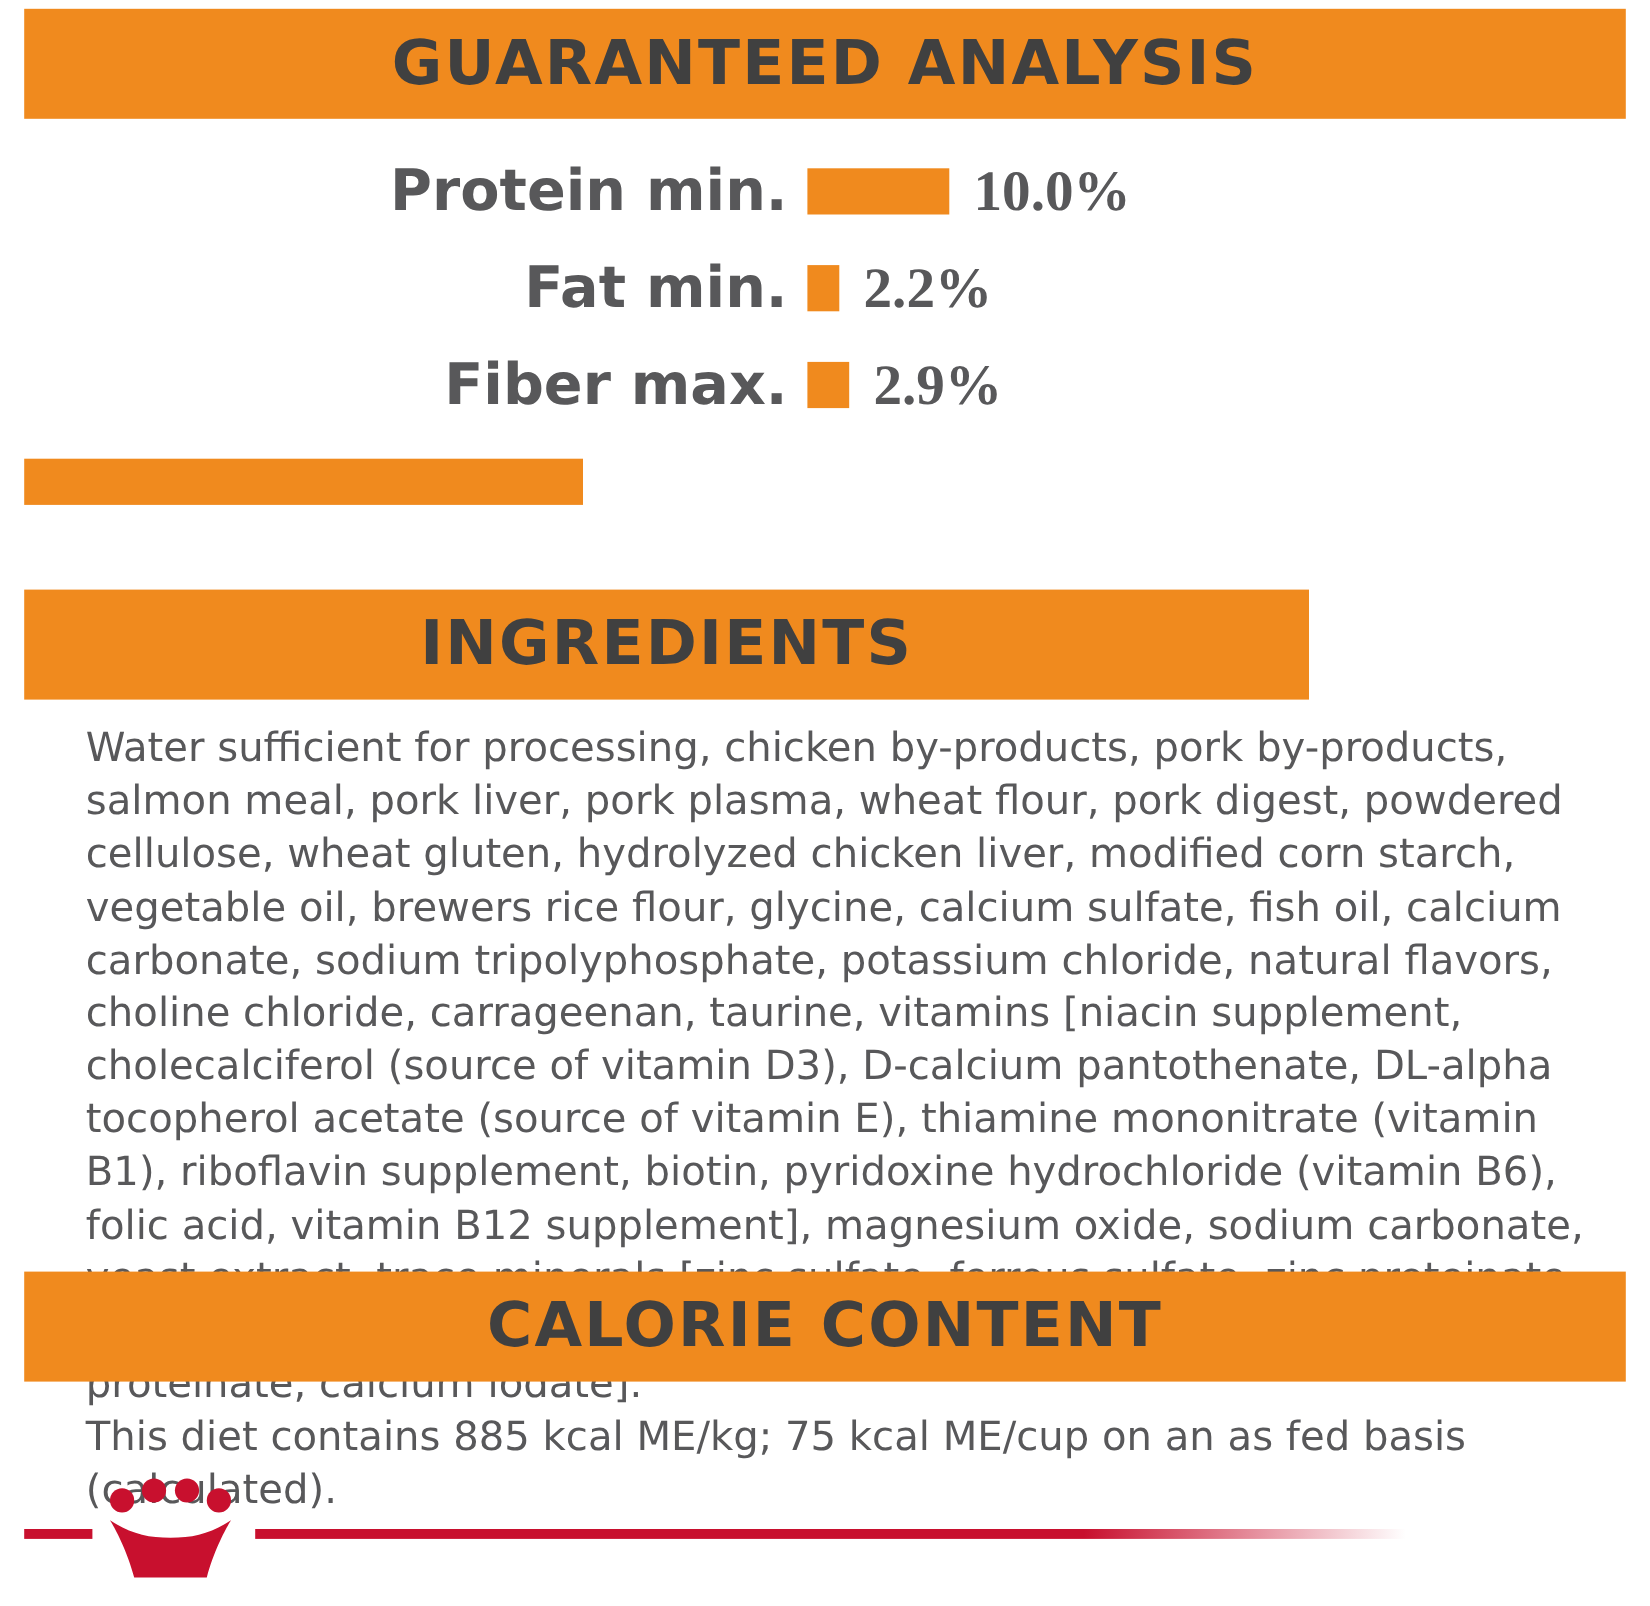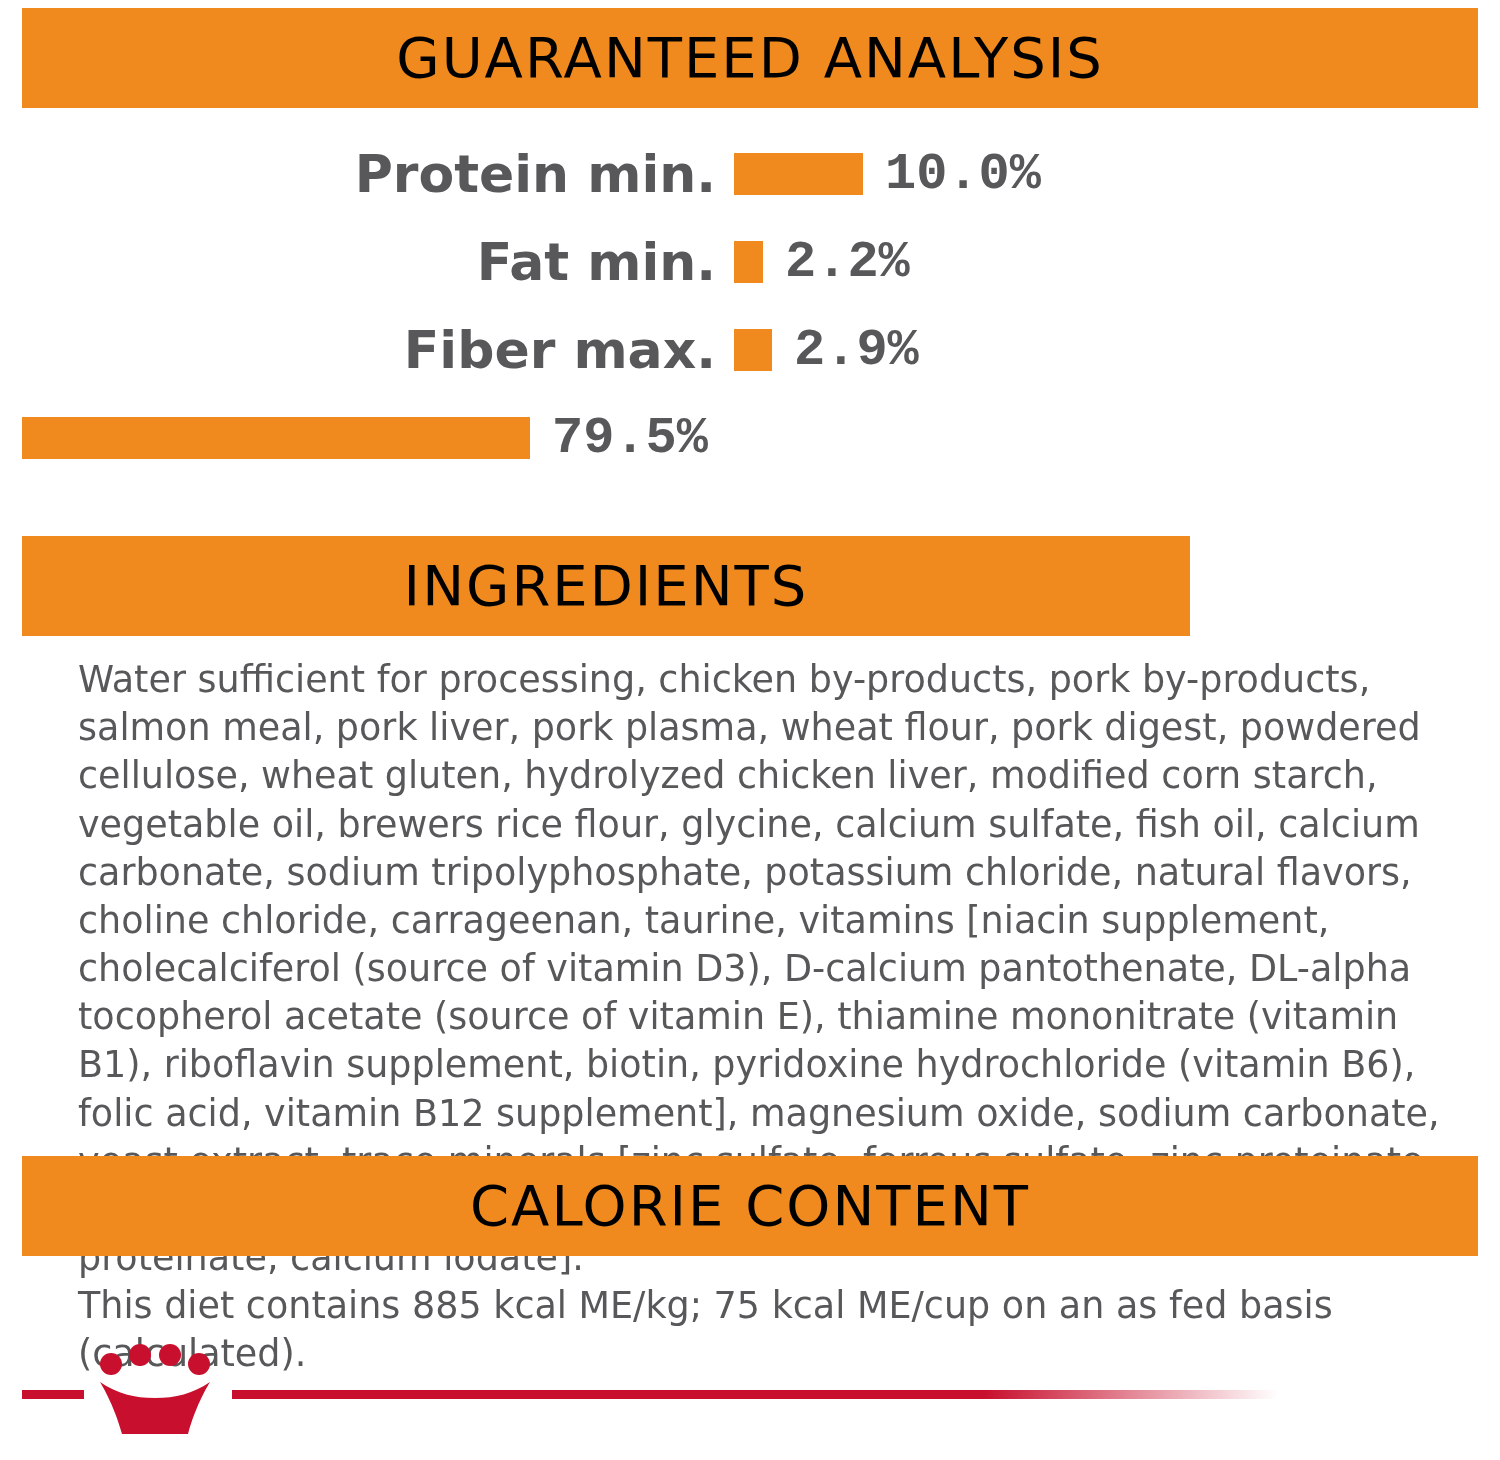--- a/index.html
+++ b/index.html
@@ -20,24 +20,24 @@
   .page {
     width: 1500px;
     height: 1460px;
     position: relative;
     background: #ffffff;
   }
 
   
   .section-bar {
     background: #f08a1e;
-    color: #000000;
+    color: #404040;
     text-align: center;
     font-family: "DejaVu Sans", sans-serif;
-    font-weight: normal;
+    font-weight: bold;
     letter-spacing: 1px;
     display: flex;
     align-items: center;
     justify-content: center;
   }
   .section-bar .bar-text {
     font-size: 56px;
     line-height: 1;
     letter-spacing: 2px;
   }
@@ -94,21 +94,21 @@
   .analysis-bar {
     height: 42px;
     background: #f08a1e;
   }
   .analysis-value {
     font-size: 52px;
     font-weight: bold;
     color: #58585a;
     margin-left: 22px;
     white-space: nowrap;
-    font-family: Liberation Mono, monospace;
+    font-family: Liberation Serif, serif;
     text-align: center;
   }
 
   
   #ingredients-text {
     position: absolute;
     left: 78px;
     top: 656px;
     width: 1362px;
     font-size: 36.5px;
@@ -192,21 +192,20 @@
       <div class="analysis-label">Fiber max.</div>
       <div class="analysis-bar-wrap">
         <div class="analysis-bar" style="width:38px"></div>
         <div class="analysis-value">2.9%</div>
       </div>
     </div>
 
     <div class="analysis-row">
       <div class="analysis-bar-wrap">
         <div class="analysis-bar" style="width:508px"></div>
-        <div class="analysis-value">79.5%</div>
       </div>
     </div>
 
   </div>
 
   <div class="section-bar" id="bar-ingredients">
     <span class="bar-text">INGREDIENTS</span>
   </div>
 
   <div id="ingredients-text">Water sufficient for processing, chicken by-products, pork by-products, salmon meal, pork liver, pork plasma, wheat flour, pork digest, powdered cellulose, wheat gluten, hydrolyzed chicken liver, modified corn starch, vegetable oil, brewers rice flour, glycine, calcium sulfate, fish oil, calcium carbonate, sodium tripolyphosphate, potassium chloride, natural flavors, choline chloride, carrageenan, taurine, vitamins [niacin supplement, cholecalciferol (source of vitamin D3), D-calcium pantothenate, DL-alpha tocopherol acetate (source of vitamin E), thiamine mononitrate (vitamin B1), riboflavin supplement, biotin, pyridoxine hydrochloride (vitamin B6), folic acid, vitamin B12 supplement], magnesium oxide, sodium carbonate, yeast extract, trace minerals [zinc sulfate, ferrous sulfate, zinc proteinate, manganese sulfate, copper sulfate, manganese proteinate, copper proteinate, calcium iodate].</div>

